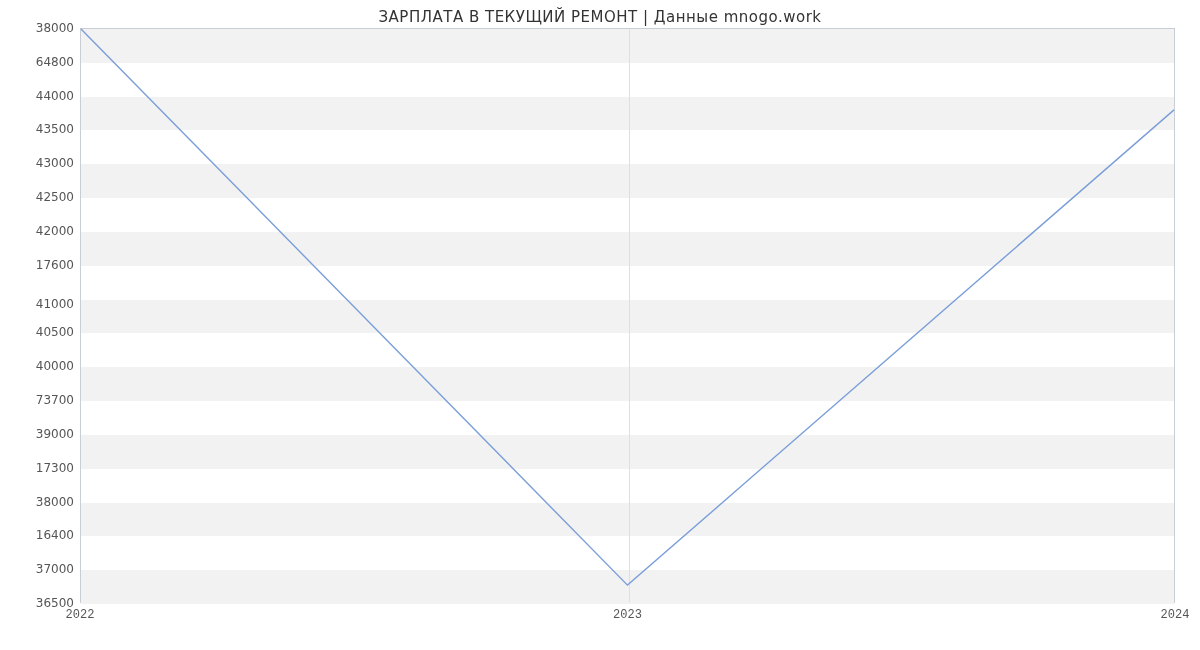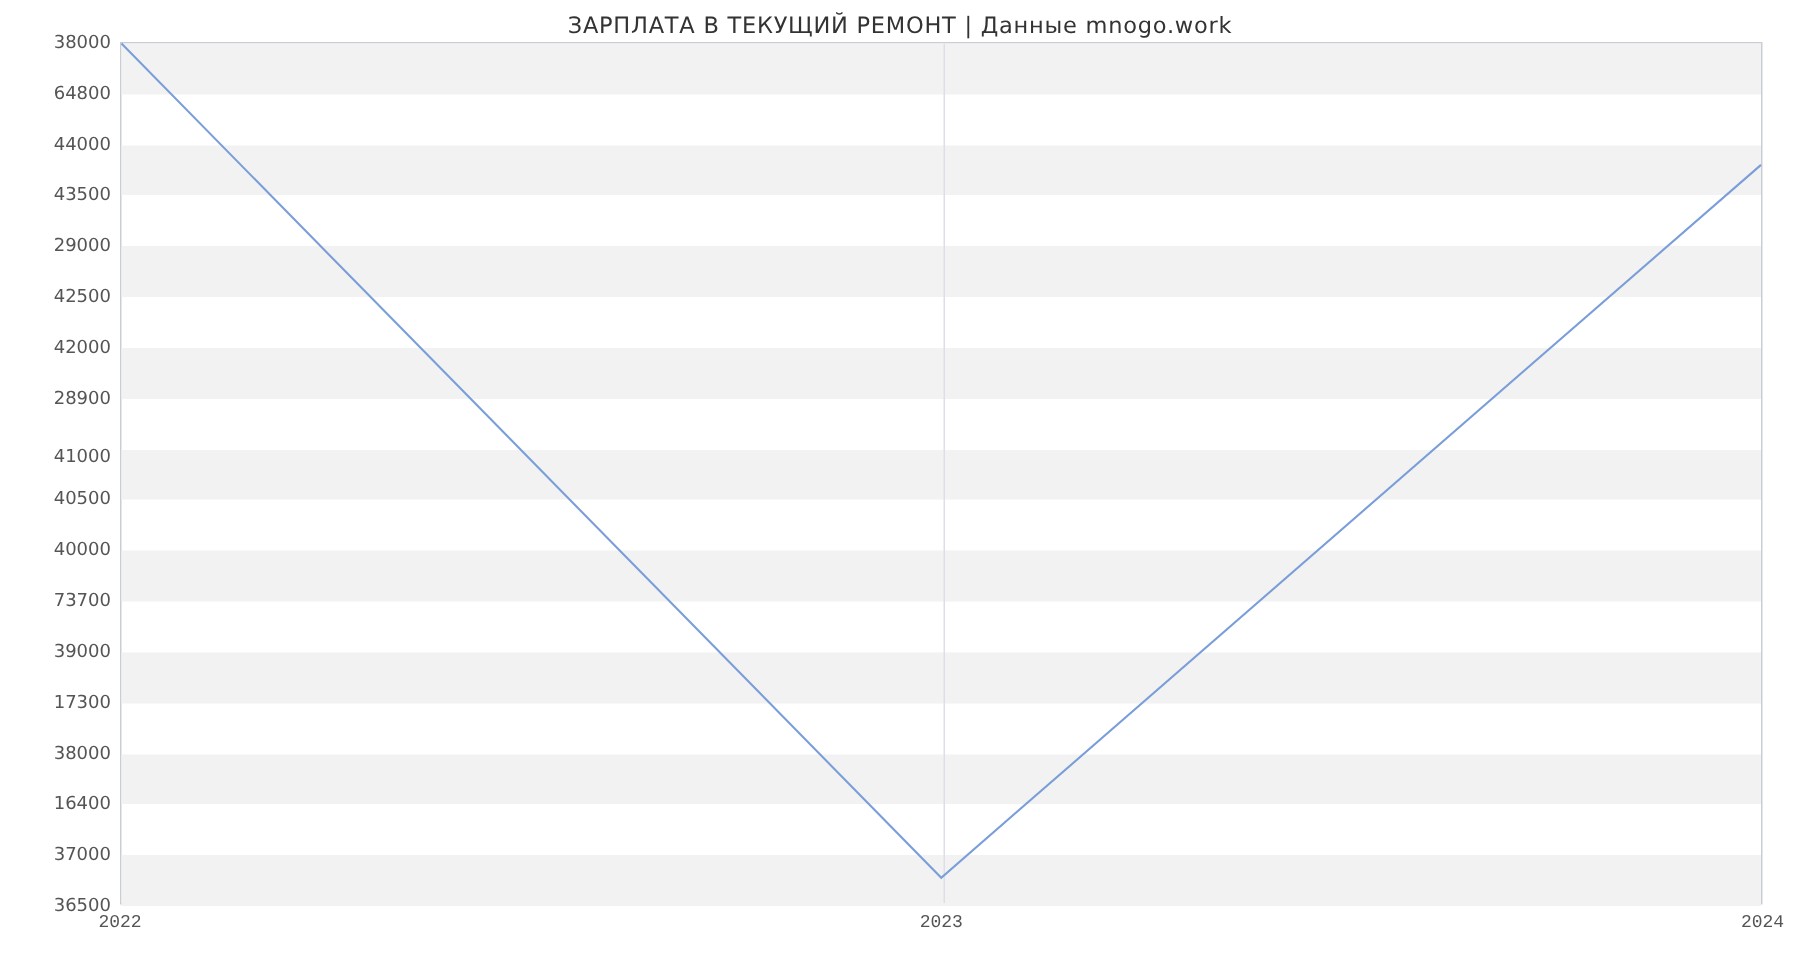--- a/index.html
+++ b/index.html
@@ -89,24 +89,24 @@
   <div class="ytick" style="top:603px">36500</div>
   <div class="ytick" style="top:569.18px">37000</div>
   <div class="ytick" style="top:535.35px">16400</div>
   <div class="ytick" style="top:501.53px">38000</div>
   <div class="ytick" style="top:467.71px">17300</div>
   <div class="ytick" style="top:433.88px">39000</div>
   <div class="ytick" style="top:400.06px">73700</div>
   <div class="ytick" style="top:366.24px">40000</div>
   <div class="ytick" style="top:332.41px">40500</div>
   <div class="ytick" style="top:304px">41000</div>
-  <div class="ytick" style="top:264.76px">28900</div>
+  <div class="ytick" style="top:264.76px">17600</div>
   <div class="ytick" style="top:230.94px">42000</div>
   <div class="ytick" style="top:197.12px">42500</div>
-  <div class="ytick" style="top:163.29px">29000</div>
+  <div class="ytick" style="top:163.29px">43000</div>
   <div class="ytick" style="top:129.47px">43500</div>
   <div class="ytick" style="top:95.65px">44000</div>
   <div class="ytick" style="top:61.82px">64800</div>
   <div class="ytick" style="top:28px">38000</div>
 
   <div class="xtick" style="left:80px">2022</div>
   <div class="xtick" style="left:627.5px">2023</div>
   <div class="xtick" style="left:1175px">2024</div>
 
   <div class="plot">

